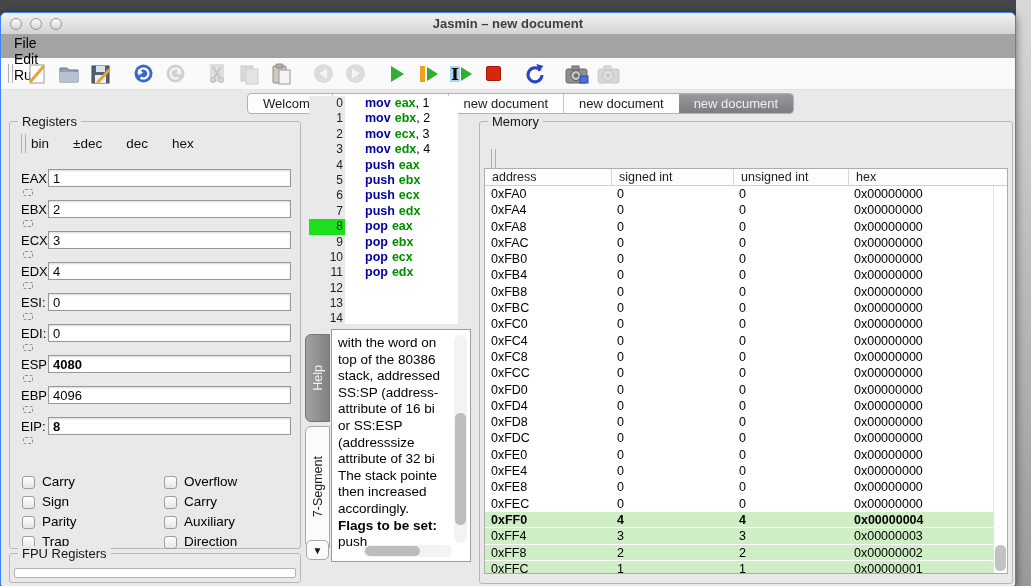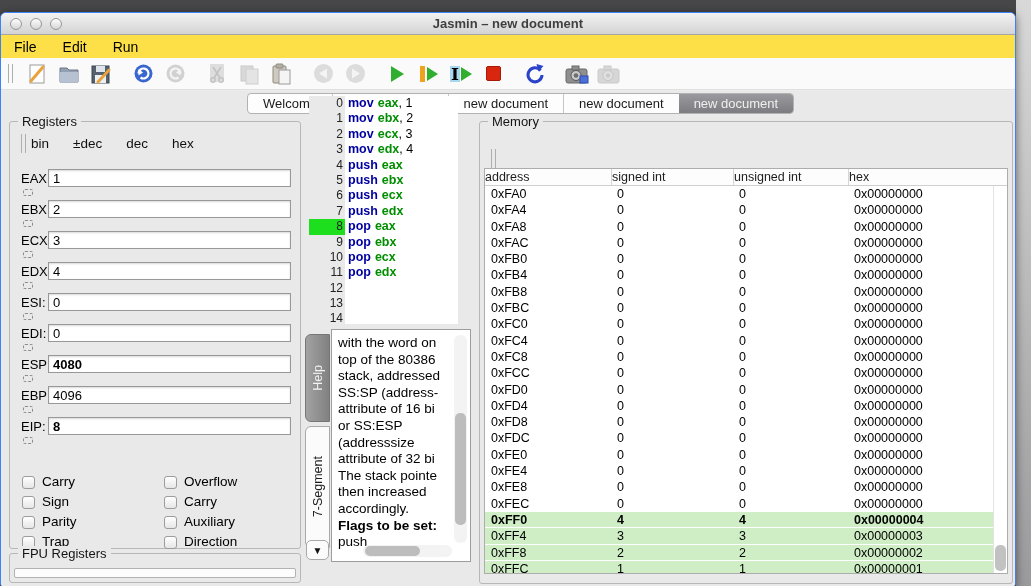--- a/index.html
+++ b/index.html
@@ -15,21 +15,21 @@
     background:#ececec; border-radius:6px; overflow:hidden;
     box-shadow:0 2px 8px rgba(0,0,0,.5); border:1px solid #3b82f6; }
 
   .titlebar { position:relative; height:22px;
     background:linear-gradient(#f3f3f3, #d3d3d3); border-bottom:1px solid #a6a6a6; }
   .traffic { position:absolute; left:9px; top:5px; display:flex; gap:8px; }
   .traffic span { width:12px; height:12px; border-radius:50%;
     border:1px solid #979797; background:linear-gradient(#fdfdfd, #d6d6d6); display:block; }
   .title { text-align:center; font-size:13px; font-weight:bold; color:#3f3f3f; line-height:21px; }
 
-  .menubar { height:23px; background:#fde047; display:flex; align-items:center; padding-left:13px; }
+  .menubar { height:23px; background:#a3a3a3; display:flex; padding-left:13px;flex-direction:column; }
   .menu-item { font-size:14px; color:#000; padding:0 14px 0 0; margin-right:12px; cursor:default; }
 
   .toolbar { height:32px; background:#fafafa; display:flex; align-items:center; gap:6px;
     padding-left:2px; border-bottom:1px solid #e0e0e0; }
   .grip { width:5px; height:19px; border-left:1px solid #aeaeae; border-right:1px solid #aeaeae; margin:0 5px; }
   .tbtn { width:26px; height:26px; display:flex; align-items:center; justify-content:center; }
   .tbtn.dim { opacity:.42; filter:grayscale(1); }
   .tbtn.gap { margin-left:10px; }
   .tri { width:0; height:0; border-left:13px solid #2fae2f; border-top:8px solid transparent; border-bottom:8px solid transparent; }
   .tri.small { border-left-width:11px; border-top-width:7px; border-bottom-width:7px; }
@@ -76,21 +76,21 @@
   .fpu-bar { position:absolute; left:4px; right:4px; bottom:4px; height:10px; background:#fcfcfc;
     border:1px solid #b2b2b2; border-radius:2px; }
 
   
   .editor { position:absolute; left:308px; top:5px; width:149px; height:228px; background:#fff;
     overflow:hidden; }
   .code-line { display:flex; height:15.4px; line-height:15.4px; }
   .gutter { width:36px; flex:none; background:#e9e9e9; text-align:right; padding-right:2px;
     font-size:12px; color:#222; }
   .code-line.current .gutter { background:#1ddf1d; }
-  .code { padding-left:3px; font-size:12.5px; white-space:pre; }
+  .code { padding-left:20px; font-size:12.5px; white-space:pre; }
   .kw { font-weight:bold; color:#0000a0; }
   .rg { font-weight:bold; color:#008e00; margin-left:4px; }
   .rest { color:#000; }
 
   
   .helppanel { position:absolute; left:303px; top:238px; width:167px; height:233px; }
   .vtabs { position:absolute; left:0; top:0; width:27px; height:100%; }
   .vtab { position:absolute; left:1px; width:25px; border-radius:6px 0 0 6px;
     display:flex; align-items:center; justify-content:center; }
   .vtab span { writing-mode:vertical-rl; transform:rotate(180deg); font-size:12.5px; }
@@ -111,21 +111,21 @@
   
   .mem-group { left:478px; top:30px; width:534px; height:463px; }
   .mtoolbar { position:absolute; left:6px; top:12px; right:8px; display:flex; align-items:center; }
   .mtoolbar .flatbtn { font-size:13px; margin-right:22px;margin-top:34px; }
   .mright { margin-left:auto; display:flex; }
   .mright .flatbtn { margin-right:0; margin-left:26px; }
   .memtable { position:absolute; left:4px; right:4px; top:46px; bottom:9px; background:#fff;
     border:1px solid #adadad; overflow:hidden; }
   .mem-header { display:grid; grid-template-columns:126px 122px 115px 1fr; height:17px;
     background:#fdfdfd; border-bottom:1px solid #cfcfcf; }
-  .mem-hcell { font-size:12.5px; color:#1d1d1d; padding-left:0; line-height:16px; }
+  .mem-hcell { font-size:12.5px; color:#1d1d1d; padding-left:7px; line-height:16px; }
   .mem-hcell + .mem-hcell { border-left:1px solid #d5d5d5; }
   .mem-body { position:absolute; left:0; right:14px; top:17px; bottom:0; }
   .mem-row { display:grid; grid-template-columns:126px 122px 115px 1fr; height:16.3px; line-height:16.3px; }
   .mem-cell { font-size:12.5px; color:#000; padding-left:6px; overflow:hidden; }
   .mem-row.hl { background:#cfeec5; border-bottom:1px solid #fff; height:16.3px; }
   .mem-row.bold .mem-cell { font-weight:bold; }
   .tablescroll { position:absolute; right:0; top:17px; bottom:0; width:14px; background:#fff; border-left:1px solid #e3e3e3; }
   .tablescroll .thumb { position:absolute; left:1px; bottom:2px; width:11px; height:26px; background:#c2c2c2; border-radius:5px; }
 
   svg { display:block; }

